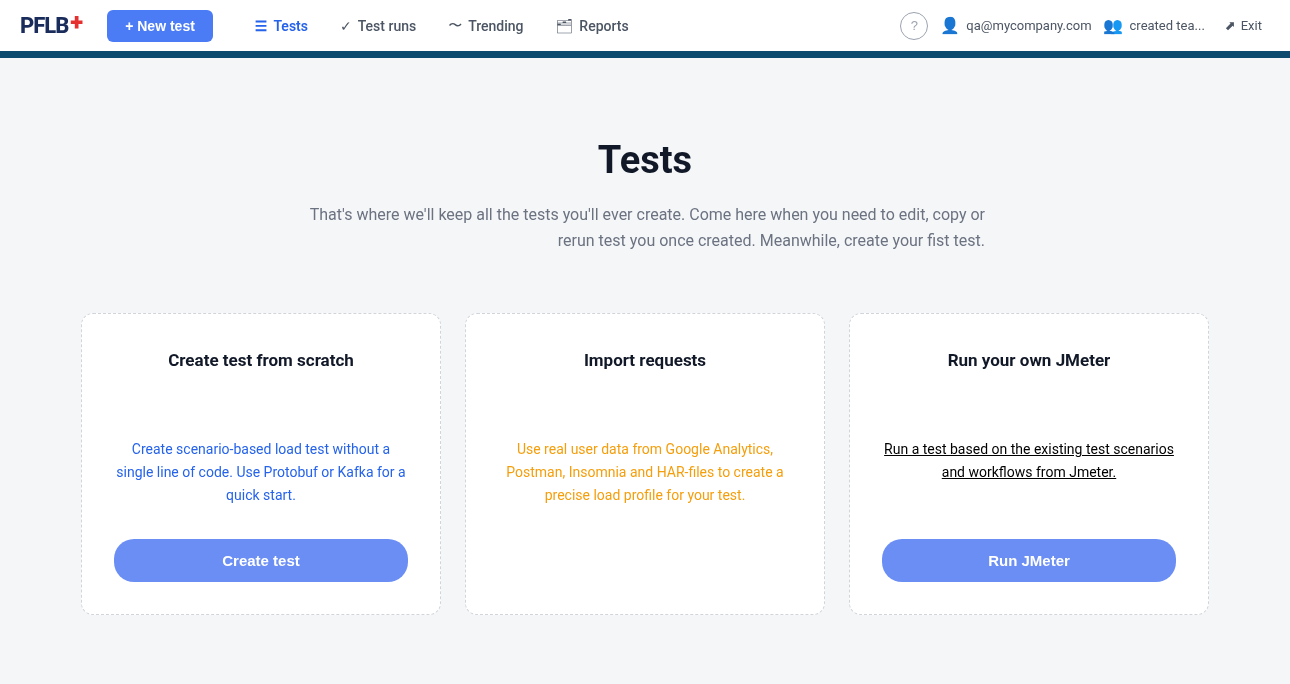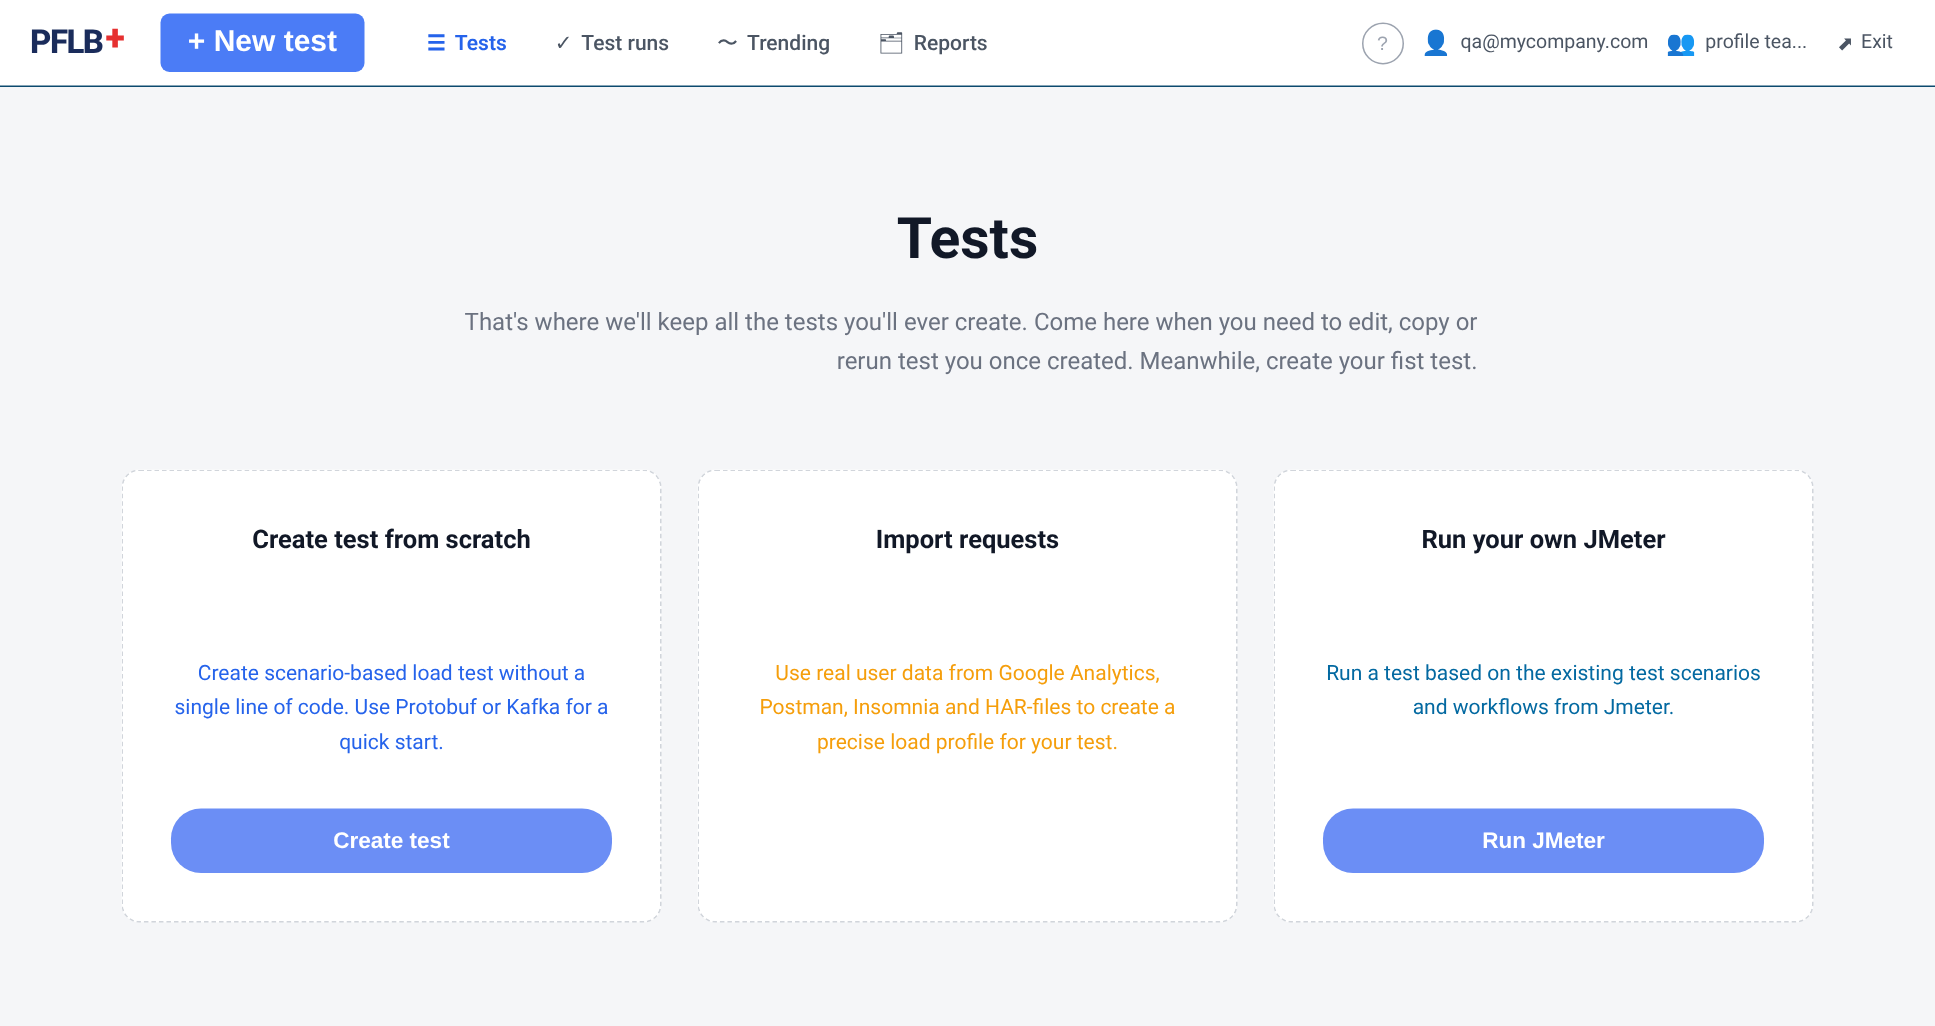--- a/index.html
+++ b/index.html
@@ -5,21 +5,21 @@
     * { box-sizing: border-box; margin: 0; padding: 0; }
     body {
       font-family: -apple-system, BlinkMacSystemFont, 'Segoe UI', Roboto, sans-serif;
       background: #f5f6f8;
       min-height: 100vh;
     }
 
     
     .header {
       background: #fff;
-      border-bottom: 1px solid #0c4a6e;
+      border-bottom: 7px solid #0c4a6e;
       height: 58px;
       display: flex;
       align-items: center;
       padding: 0 20px;
       gap: 8px;
     }
 
     .logo {
       display: flex;
       align-items: center;
@@ -42,21 +42,21 @@
       position: relative;
       top: -4px;
     }
 
     .new-test-btn {
       background: #4b7cf6;
       color: #fff;
       border: none;
       border-radius: 6px;
       padding: 8px 18px;
-      font-size: 20px;
+      font-size: 14px;
       font-weight: 600;
       cursor: pointer;
       display: flex;
       align-items: center;
       gap: 6px;
       margin-right: 20px;
     }
 
     .nav {
       display: flex;
@@ -242,21 +242,21 @@
       <span>?</span>
     </button>
 
     <div class="user-info">
       <span class="user-icon">👤</span>
       <span>qa@mycompany.com</span>
     </div>
 
     <div class="user-info">
       <span class="user-icon">👥</span>
-      <span>profile tea...</span>
+      <span>created tea...</span>
     </div>
 
     <div class="exit-btn">
       <span>⬈</span>
       <span>Exit</span>
     </div>
   </div>
 </header>
 
 <main class="main">
@@ -276,19 +276,19 @@
     <div class="card">
       <h2 class="card-title">Import requests</h2>
       <p class="card-desc">
         <span style="color:#f59e0b;">Use real user data from Google Analytics, Postman, Insomnia and HAR-files to create a precise load profile for your test.</span>
       </p>
     </div>
 
     <div class="card">
       <h2 class="card-title">Run your own JMeter</h2>
       <p class="card-desc">
-        <span style="color:#0369a1;">Run a test based on the existing test scenarios and workflows from Jmeter.</span>
+        <span style="color:#000000;text-decoration:underline;">Run a test based on the existing test scenarios and workflows from Jmeter.</span>
       </p>
       <button class="card-btn">Run JMeter</button>
     </div>
 
   </div>
 </main>
 
 </body></html>

